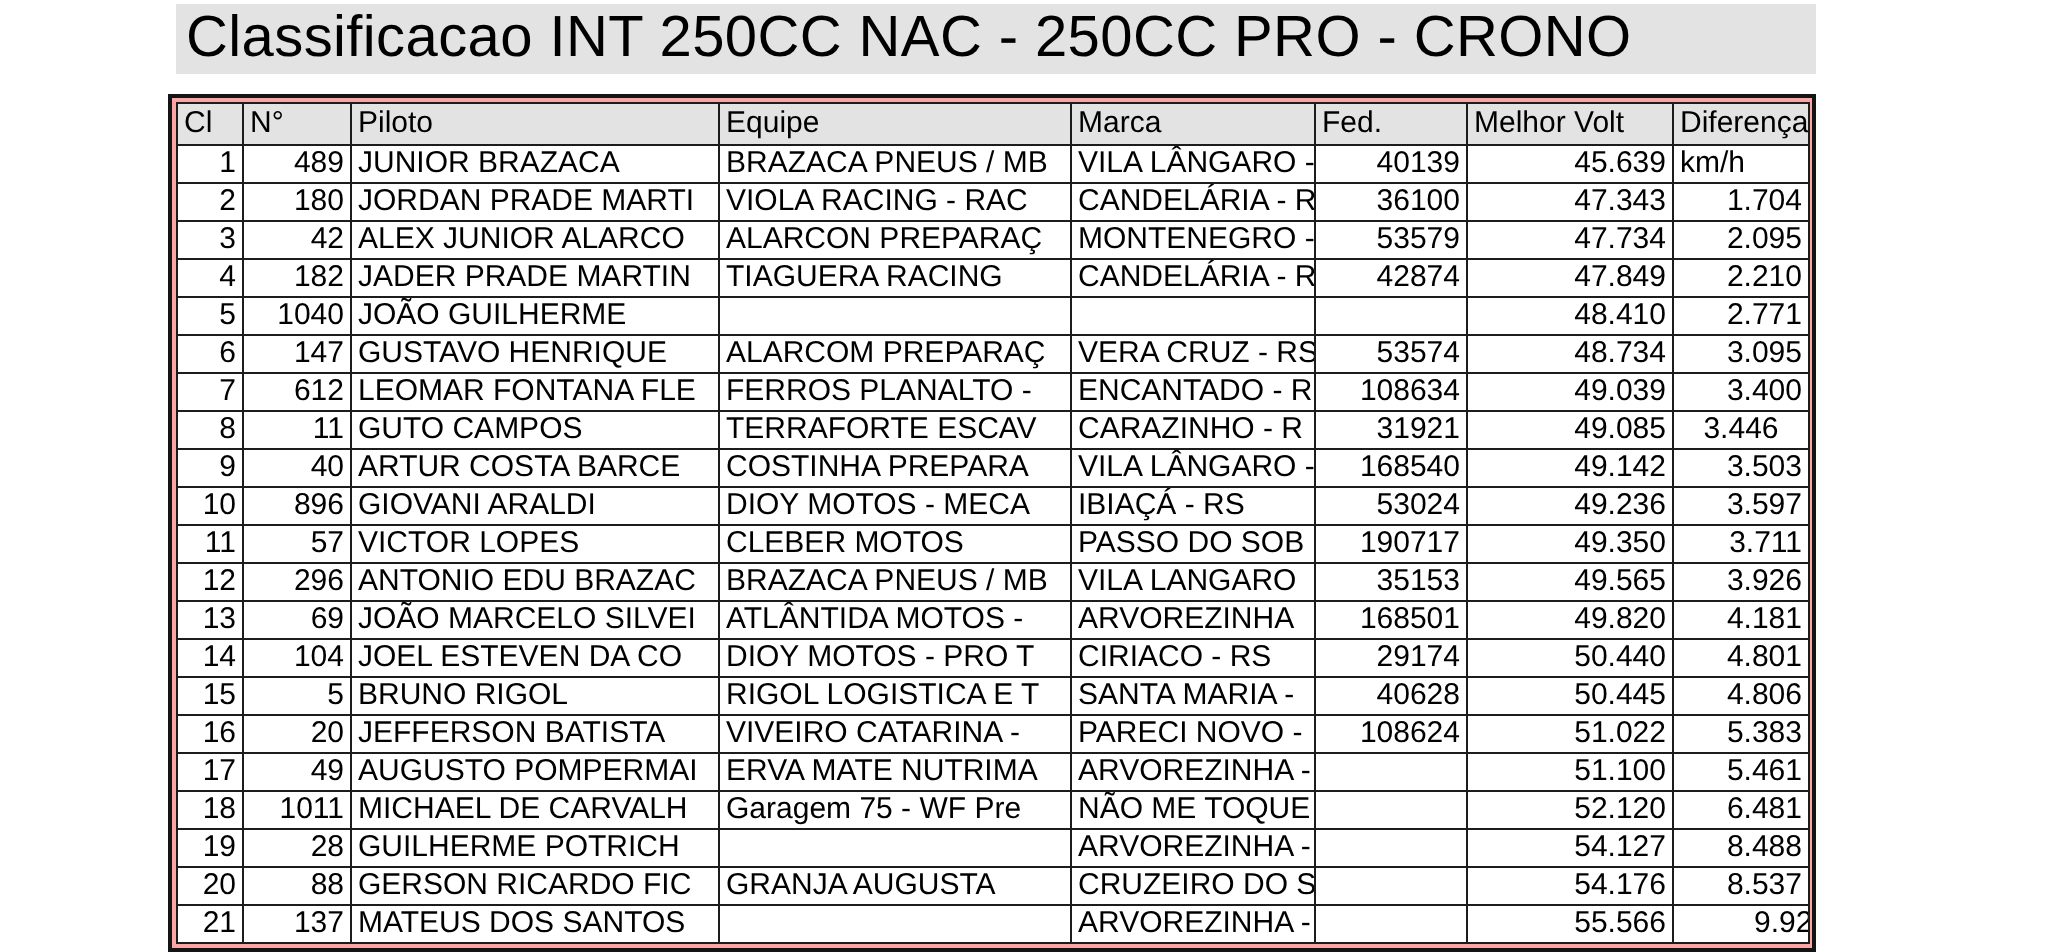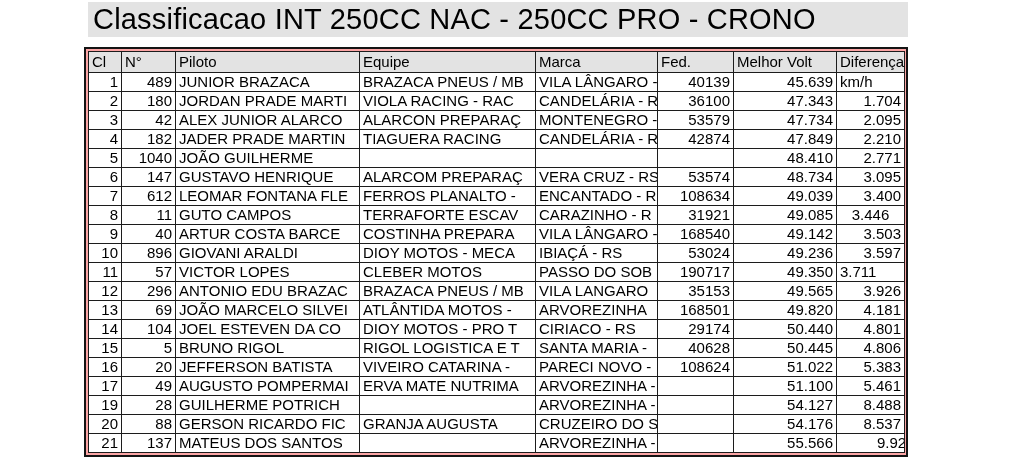--- a/index.html
+++ b/index.html
@@ -189,21 +189,21 @@
             <td style="text-align: right;">3.597</td>
           </tr>
           <tr>
             <td style="text-align: right;">11</td>
             <td style="text-align: right;">57</td>
             <td style="text-align: left;">VICTOR LOPES</td>
             <td style="text-align: left;">CLEBER MOTOS</td>
             <td style="text-align: left;">PASSO DO SOB</td>
             <td style="text-align: right;">190717</td>
             <td style="text-align: right;">49.350</td>
-            <td style="">3.711</td>
+            <td style="text-align: right;">3.711</td>
           </tr>
           <tr>
             <td style="text-align: right;">12</td>
             <td style="text-align: right;">296</td>
             <td style="text-align: left;">ANTONIO EDU BRAZAC</td>
             <td style="text-align: left;">BRAZACA PNEUS / MB</td>
             <td style="text-align: left;">VILA LANGARO</td>
             <td style="text-align: right;">35153</td>
             <td style="text-align: right;">49.565</td>
             <td style="text-align: right;">3.926</td>
@@ -252,20 +252,30 @@
             <td style="text-align: right;">17</td>
             <td style="text-align: right;">49</td>
             <td style="text-align: left;">AUGUSTO POMPERMAI</td>
             <td style="text-align: left;">ERVA MATE NUTRIMA</td>
             <td style="text-align: left;">ARVOREZINHA -</td>
             <td style="text-align: right;"></td>
             <td style="text-align: right;">51.100</td>
             <td style="text-align: right;">5.461</td>
           </tr>
           <tr>
+            <td style="text-align: right;">18</td>
+            <td style="text-align: right;">1011</td>
+            <td style="text-align: left;">MICHAEL DE CARVALH</td>
+            <td style="text-align: left;">Garagem 75 -  WF Pre</td>
+            <td style="text-align: left;">NÃO ME TOQUE</td>
+            <td style="text-align: right;"></td>
+            <td style="text-align: right;">52.120</td>
+            <td style="text-align: right;">6.481</td>
+          </tr>
+          <tr>
             <td style="text-align: right;">19</td>
             <td style="text-align: right;">28</td>
             <td style="text-align: left;">GUILHERME POTRICH</td>
             <td style="text-align: left;"></td>
             <td style="text-align: left;">ARVOREZINHA -</td>
             <td style="text-align: right;"></td>
             <td style="text-align: right;">54.127</td>
             <td style="text-align: right;">8.488</td>
           </tr>
           <tr>

